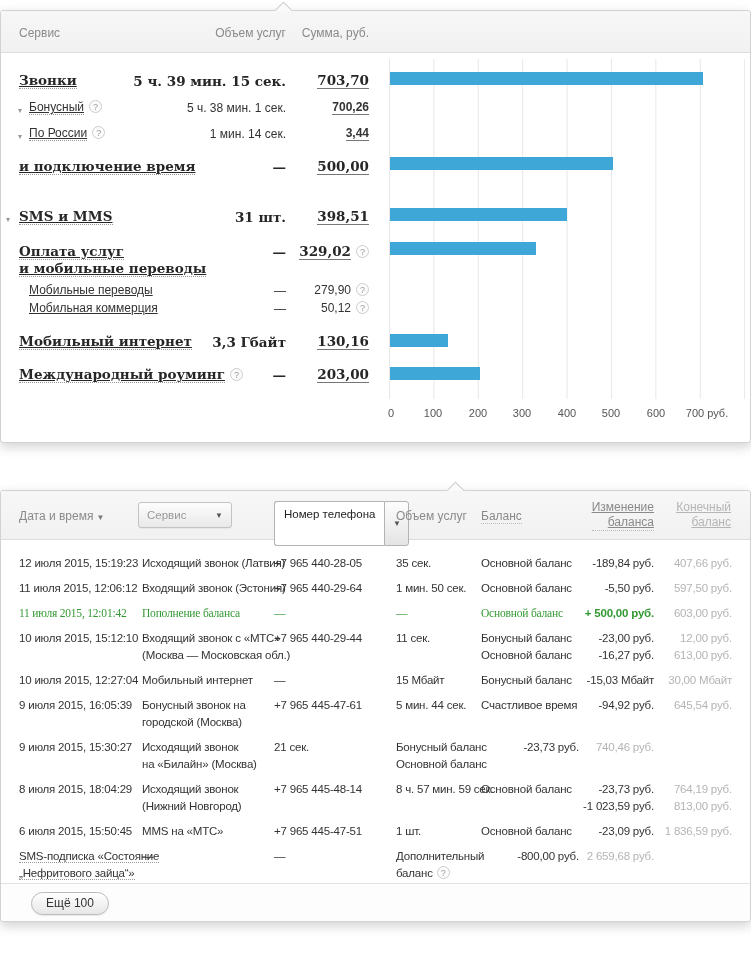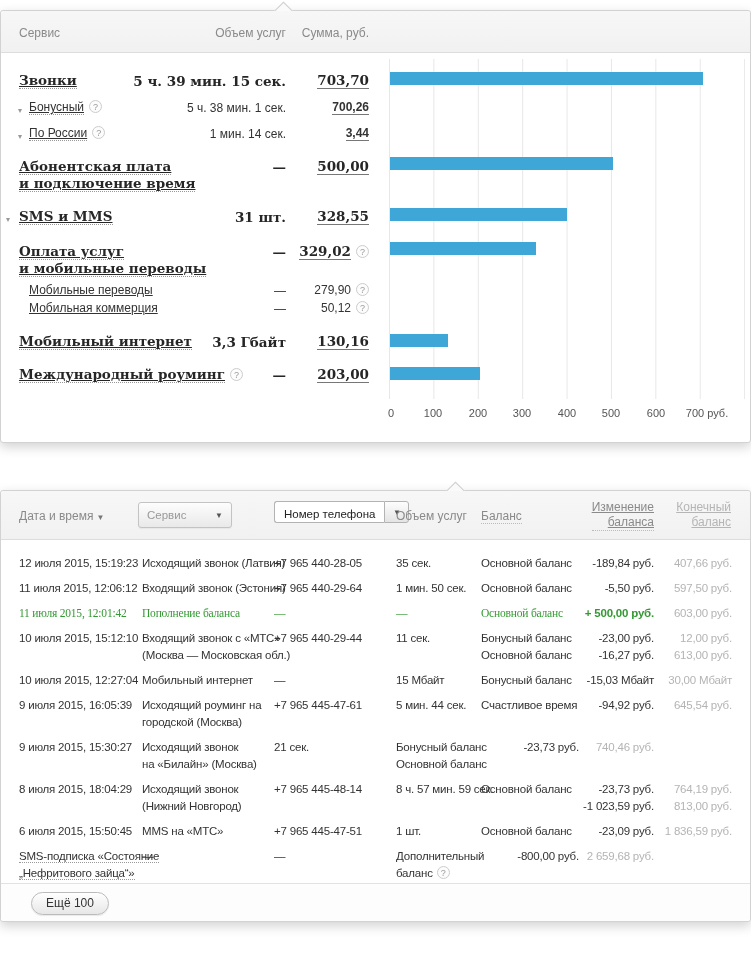--- a/index.html
+++ b/index.html
@@ -72,21 +72,21 @@
   .hl-balance { position:absolute; left:480px; top:18px; cursor:pointer; }
   .hl-balance span { border-bottom:1px dotted #bbb; }
   .hl-change { position:absolute; right:96px; top:9px; text-align:right; line-height:15px; cursor:pointer; }
   .hl-change .line { border-bottom:0; }
   .hl-change .u { border-bottom:1px dotted #bbb; }
   .hl-final { position:absolute; right:19px; top:9px; text-align:right; line-height:15px; color:#b5b5b5; }
 
   .btn-filter { position:absolute; left:137px; top:11px; width:94px; height:26px; display:flex; align-items:center; justify-content:space-between; padding:0 8px; border:1px solid #c3c3c3; border-radius:3px; background:linear-gradient(#fdfdfd,#e9e9e9); color:#999; font-size:11.5px; cursor:pointer; box-shadow:0 1px 1px rgba(0,0,0,0.05); }
   .btn-filter .arr { font-size:8px; color:#555; }
 
-  .phone-ctrl { position:absolute; left:273px; top:10px; display:flex; height:22px; cursor:pointer; }
+  .phone-ctrl { position:absolute; left:273px; top:10px; display:flex; height:45px; cursor:pointer; }
   .pc-box { border:1px solid #b3b3b3; border-right:none; border-radius:3px 0 0 3px; background:#fff; padding:0 9px; line-height:25px; font-size:11.5px; color:#222; white-space:nowrap; }
   .pc-btn { width:25px; border:1px solid #b3b3b3; border-radius:0 3px 3px 0; background:linear-gradient(#fdfdfd,#e4e4e4); display:flex; align-items:center; justify-content:center; font-size:8px; color:#555; }
 
   .pbody2 { position:relative; padding-top:15px; height:419px; overflow:hidden; }
   .hrow { display:grid; grid-template-columns:123px 132px 122px 85px 98px 75px 78px; padding-left:18px; margin-bottom:8px; font-size:11.5px; letter-spacing:-0.2px; line-height:17px; color:#333; }
   .hrow > div { white-space:nowrap; }
   .hrow .l { display:block; }
   .cc { text-align:right; }
   .cf { text-align:right; color:#b4b4b4; }
   .topup .cd, .topup .cs, .topup .cp, .topup .cv, .topup .cb { color:#339933;font-family:Liberation Serif, serif; }
@@ -138,34 +138,33 @@
         <i class="tri t-sub" data-bind="icons.collapse">▾</i>
         <span class="sname">
             <span class="line"><span class="lnk" data-bind="summary.rows.2.name">По России</span><span class="q" data-bind="icons.help">?</span></span>
           </span>
         <span class="svol" data-bind="summary.rows.2.volume">1 мин. 14 сек.</span>
         <span class="samt"><span class="amt-link" data-bind="summary.rows.2.amount">3,44</span></span>
       </div>
 
       <div class="srow sr3 serif">
         <span class="sname">
-          <span class="line"><span class="lnk" data-bind="summary.rows.3.name">Абонентская плата</span></span>
           <span class="line"><span class="lnk" data-bind="summary.rows.3.name2">и подключение время</span></span>
         </span>
         <span class="svol" data-bind="summary.rows.3.volume">—</span>
         <span class="samt"><span class="amt-link" data-bind="summary.rows.3.amount">500,00</span></span>
       </div>
 
       <div class="srow sr4 serif">
         <i class="tri t-sms" data-bind="icons.collapse">▾</i>
         <span class="sname">
             <span class="line"><span class="lnk" data-bind="summary.rows.4.name">SMS и MMS</span></span>
           </span>
         <span class="svol" data-bind="summary.rows.4.volume">31 шт.</span>
-        <span class="samt"><span class="amt-link" data-bind="summary.rows.4.amount">328,55</span></span>
+        <span class="samt"><span class="amt-link" data-bind="summary.rows.4.amount">398,51</span></span>
       </div>
 
       <div class="srow sr5 serif">
         <span class="sname">
           <span class="line"><span class="lnk" data-bind="summary.rows.5.name">Оплата услуг</span></span>
           <span class="line"><span class="lnk" data-bind="summary.rows.5.name2">и мобильные переводы</span></span>
         </span>
         <span class="svol" data-bind="summary.rows.5.volume">—</span>
         <span class="samt"><span class="amt-link" data-bind="summary.rows.5.amount">329,02</span><span class="q" data-bind="icons.help">?</span></span>
       </div>
@@ -315,21 +314,21 @@
         <div class="cp" data-bind="history.rows.4.phone">—</div>
         <div class="cv" data-bind="history.rows.4.volume">15 Мбайт</div>
         <div class="cb" data-bind="history.rows.4.balance">Бонусный баланс</div>
         <div class="cc" data-bind="history.rows.4.change">-15,03 Мбайт</div>
         <div class="cf" data-bind="history.rows.4.final">30,00 Мбайт</div>
       </div>
 
       <div class="hrow">
         <div class="cd" data-bind="history.rows.5.date">9 июля 2015, 16:05:39</div>
         <div class="cs">
-            <span class="l" data-bind="history.rows.5.service">Исходящий роуминг на</span>
+            <span class="l" data-bind="history.rows.5.service">Бонусный звонок на</span>
             <span class="l" data-bind="history.rows.5.service2">городской (Москва)</span>
           </div>
         <div class="cp" data-bind="history.rows.5.phone">+7 965 445-47-61</div>
         <div class="cv" data-bind="history.rows.5.volume">5 мин. 44 сек.</div>
         <div class="cb" data-bind="history.rows.5.balance">Счастливое время</div>
         <div class="cc" data-bind="history.rows.5.change">-94,92 руб.</div>
         <div class="cf" data-bind="history.rows.5.final">645,54 руб.</div>
       </div>
 
       <div class="hrow">

